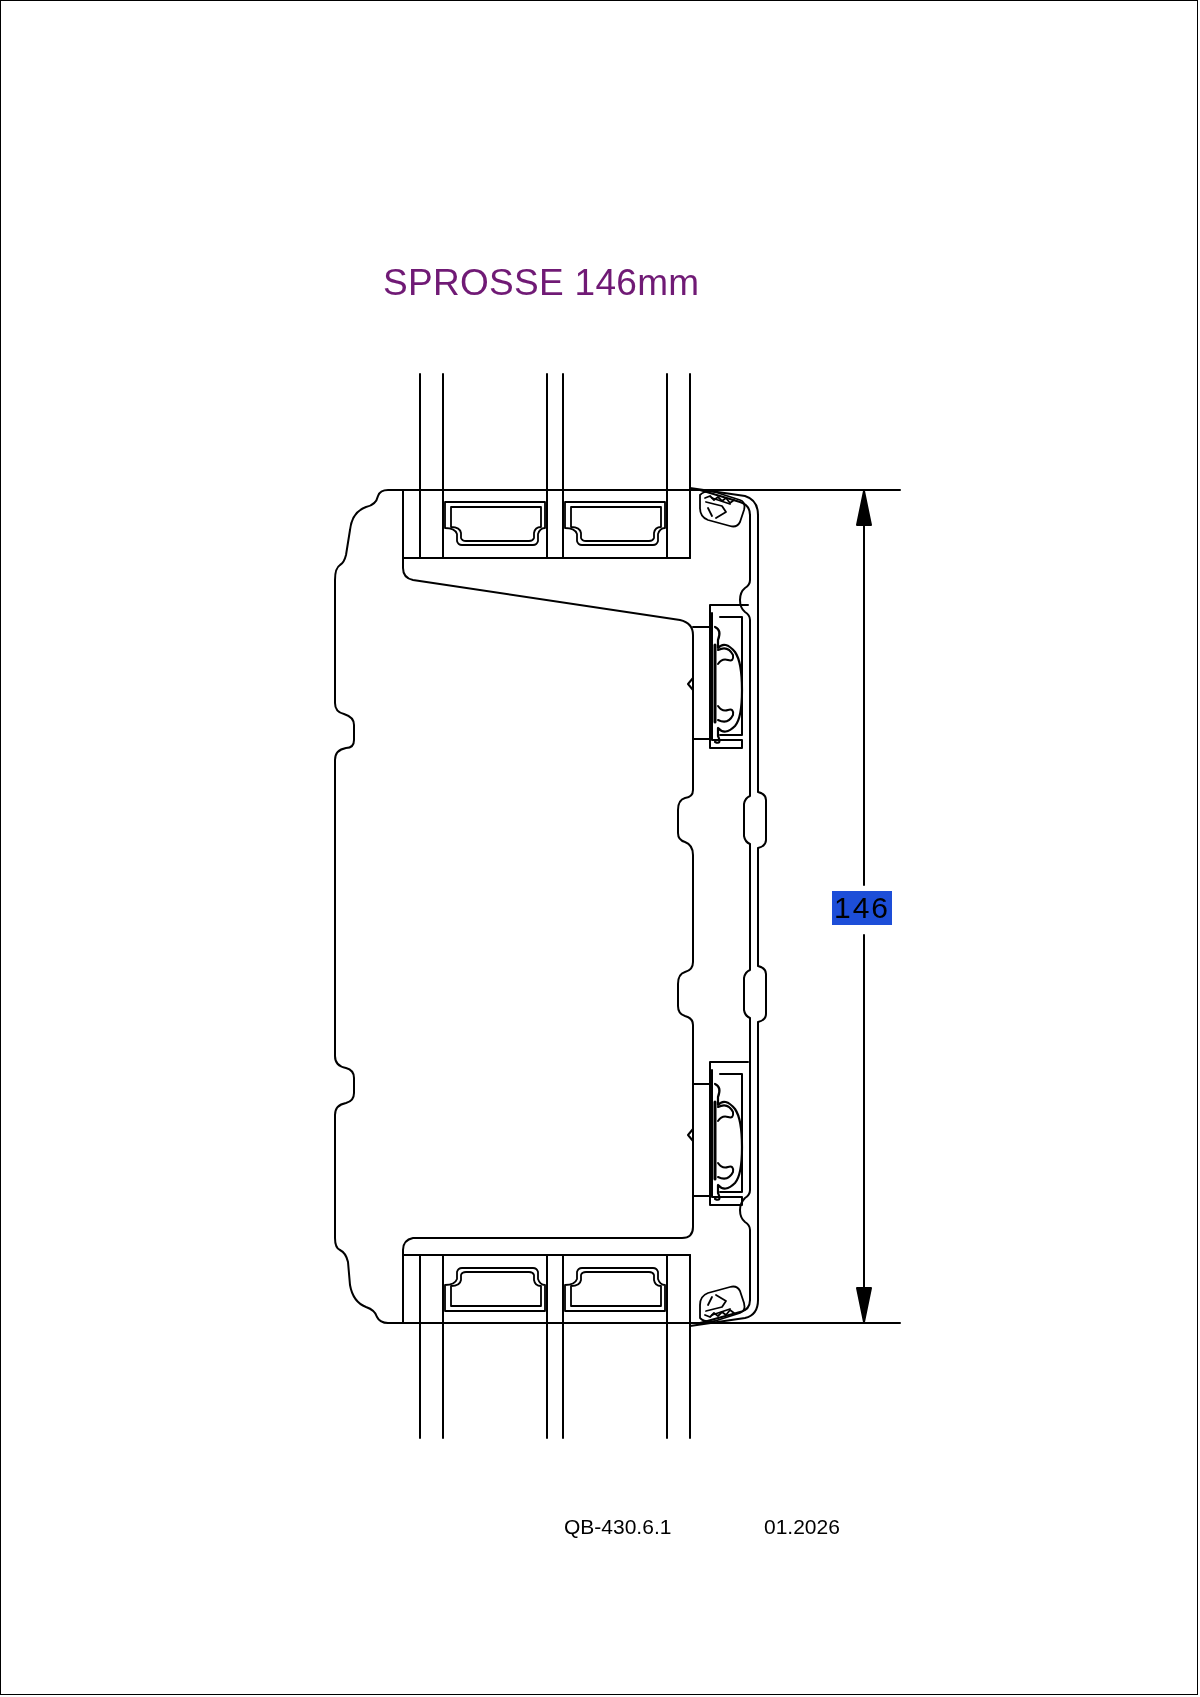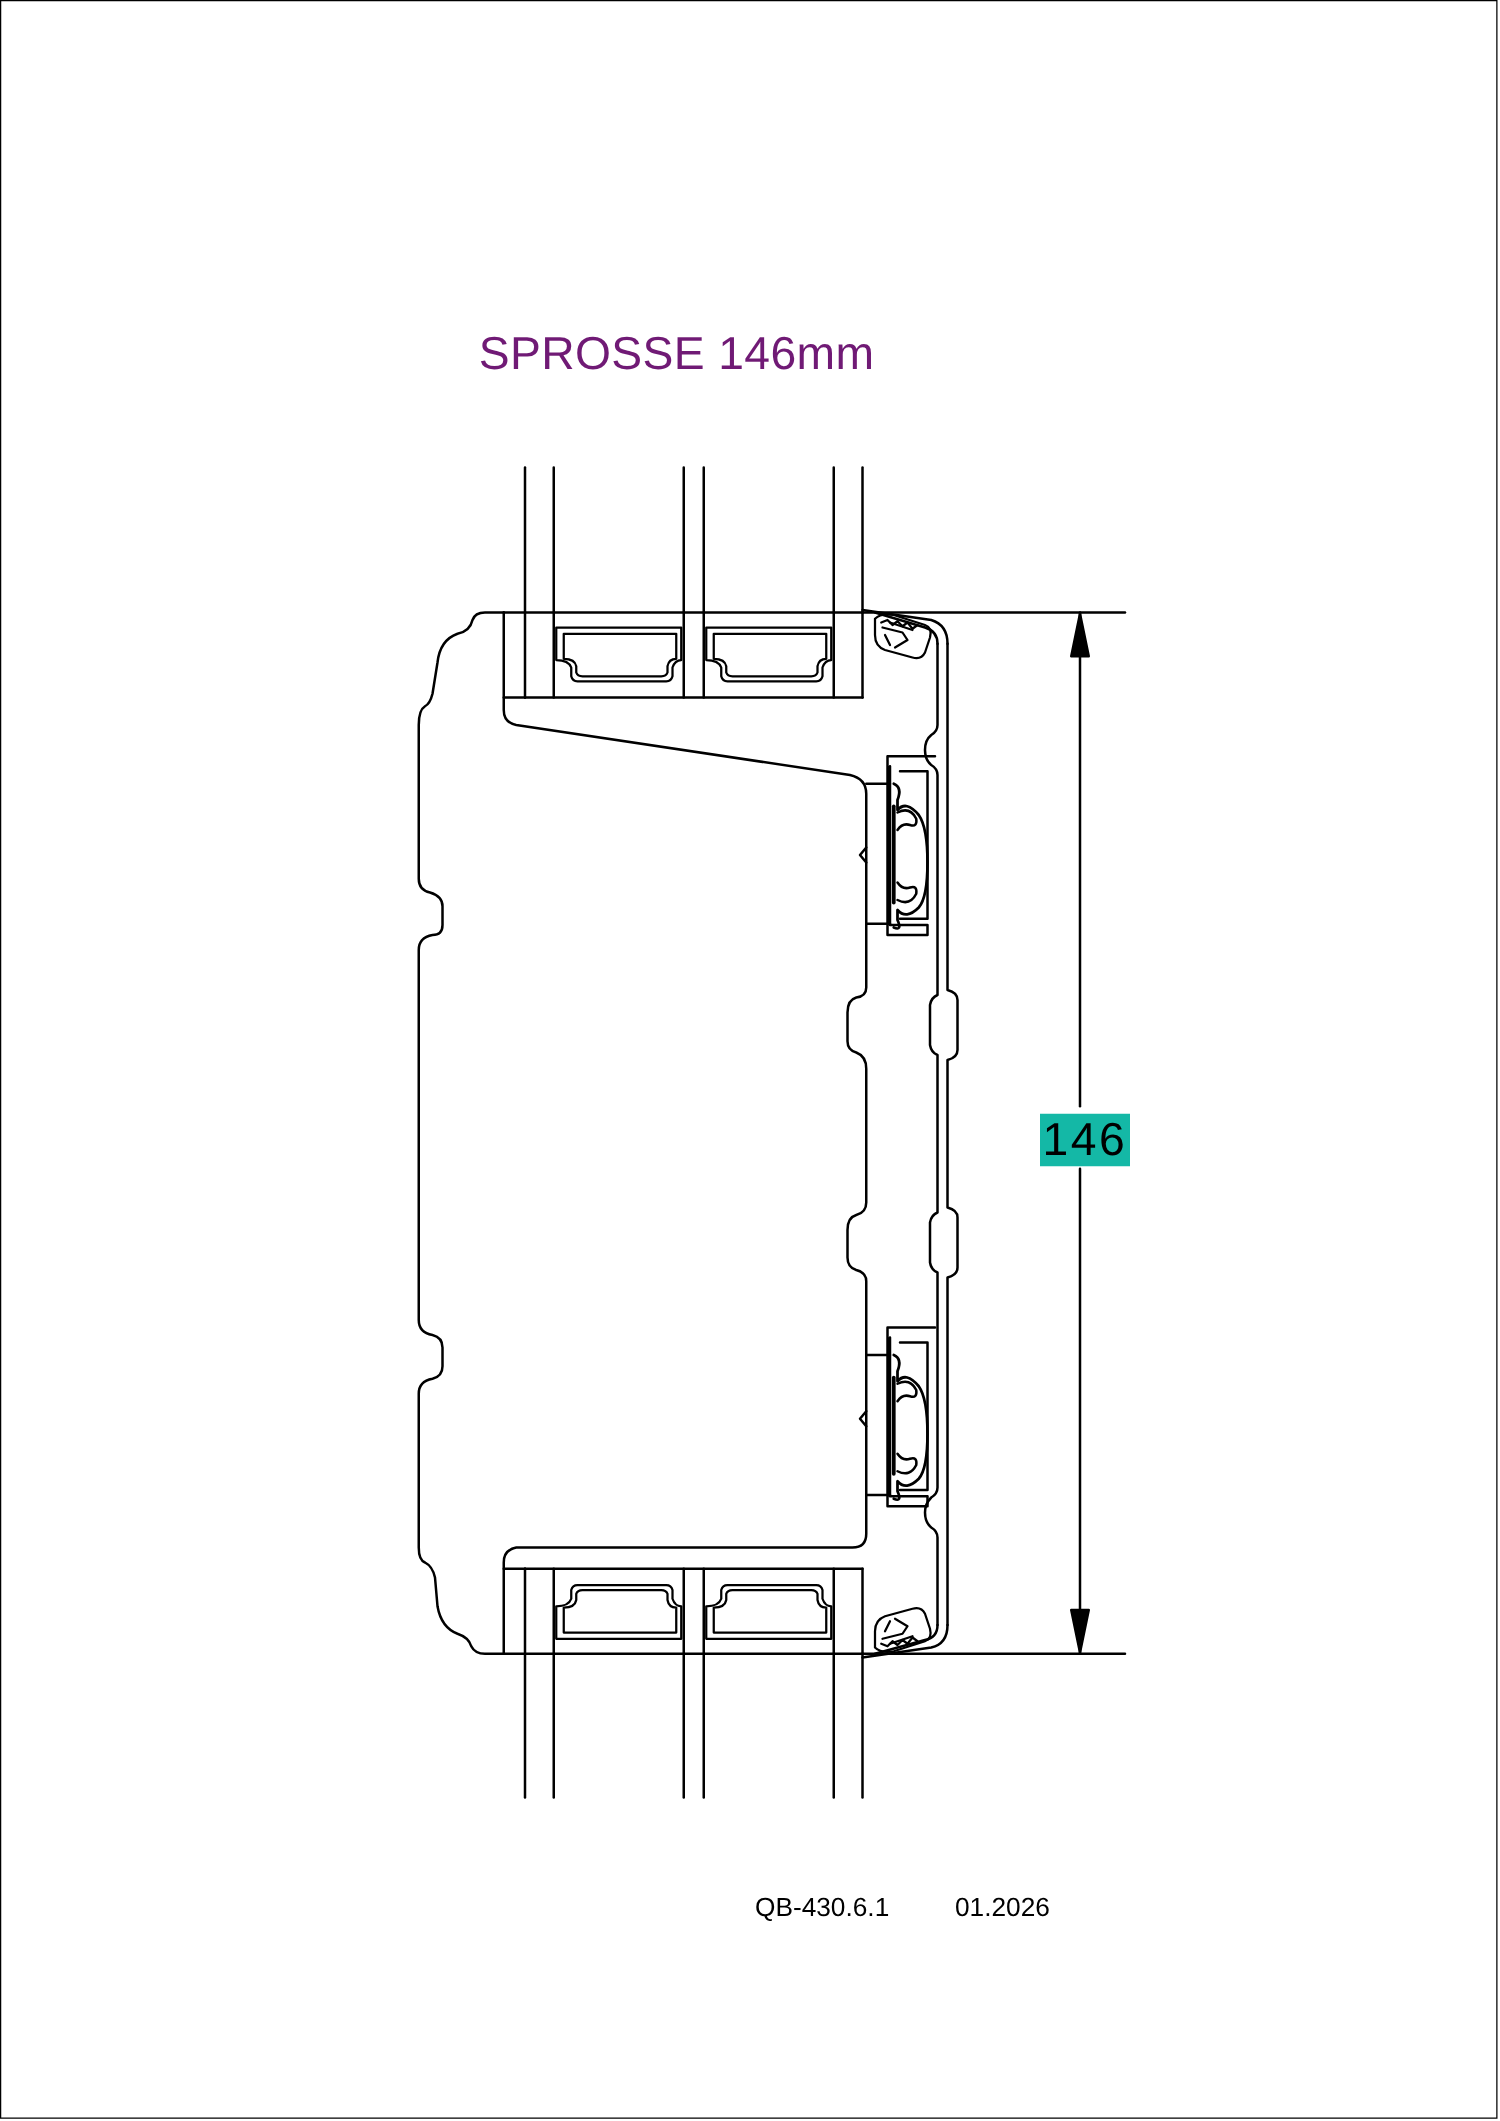--- a/index.html
+++ b/index.html
@@ -1,21 +1,21 @@
 <!DOCTYPE html>
 <html><head>
 <meta charset="utf-8">
 <style>
   html, body { margin: 0; padding: 0; background: #ffffff; }
   body { width: 1200px; height: 1697px; position: relative; overflow: hidden; }
   .sheet { position: absolute; left: 0; top: 0; width: 1198px; height: 1695px; border: 1px solid #000; box-sizing: border-box; }
   .title { position: absolute; left: 383px; top: 262px; font-family: "Liberation Sans", sans-serif; font-size: 37px; color: #701a75; letter-spacing: 0.3px; text-align: right; }
-  .dim-label { position: absolute; left: 832px; top: 891px; font-family: "Liberation Sans", sans-serif; font-size: 37px; color: #000; letter-spacing: 2px; background: #14b8a6; padding: 0 2px; }
+  .dim-label { position: absolute; left: 832px; top: 891px; font-family: "Liberation Sans", sans-serif; font-size: 30px; color: #000; letter-spacing: 2px; background: #1d4ed8; padding: 0 2px; }
   .footer { position: absolute; top: 1515px; font-family: "Liberation Sans", sans-serif; font-size: 21px; color: #000; }
-  .footer.code { left: 604px; text-align: right; }
+  .footer.code { left: 564px; text-align: right; }
   .footer.date { left: 764px; text-align: right; }
   svg.drawing { position: absolute; left: 0; top: 0; }
 </style>
 </head>
 <body>
 
 <div class="sheet"></div>
 
 <div class="title">SPROSSE 146mm</div>
 

